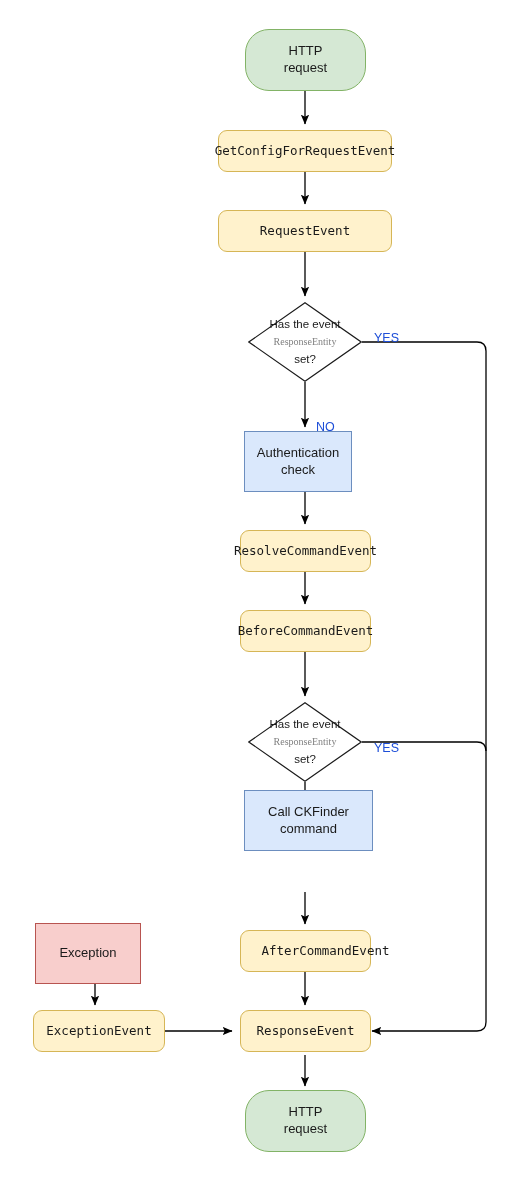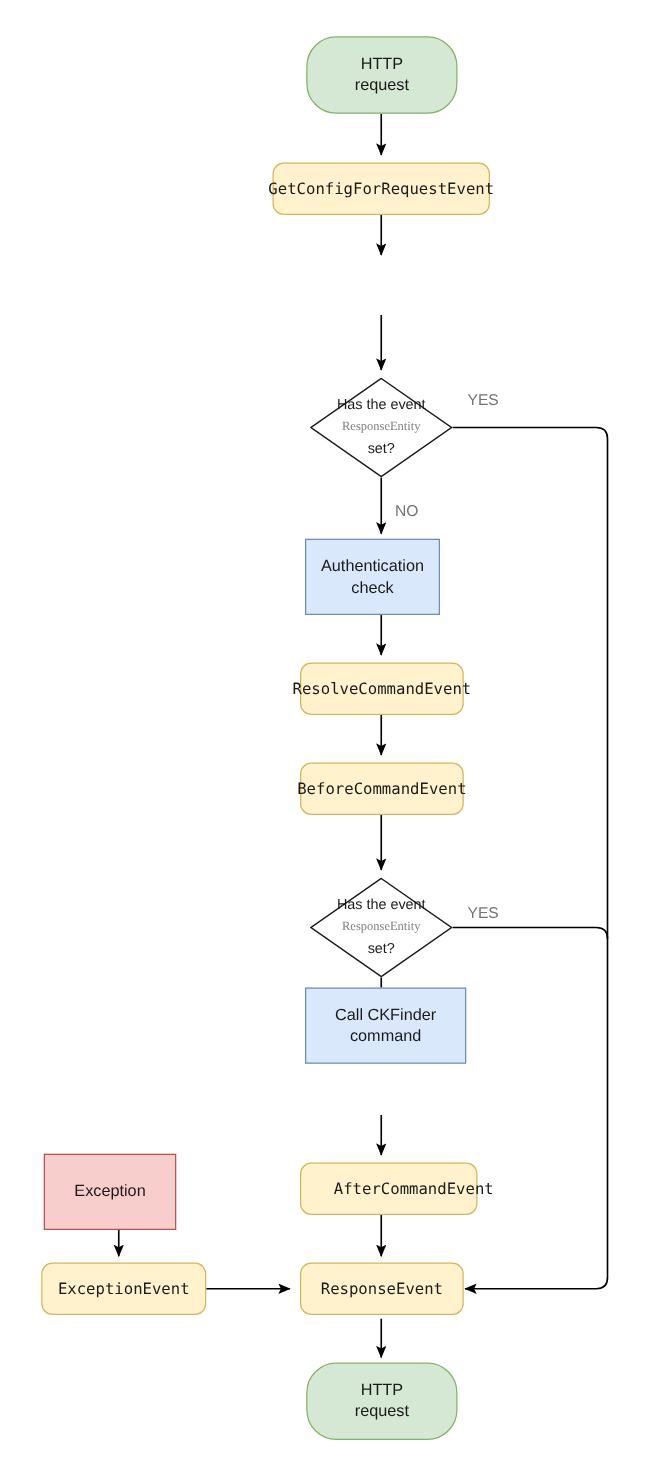--- a/index.html
+++ b/index.html
@@ -85,23 +85,24 @@
     line-height: 1.5;
   }
   .decision-text .mono {
     font-family: Liberation Serif, serif;
     font-size: 10px;
     color: #808080;
   }
   .edge-label {
     position: absolute;
     font-size: 12.5px;
-    color: #737373;
+    color: #1d4ed8;
     white-space: nowrap;
     font-family: "Liberation Sans", sans-serif;
+    margin-top: 18px;
   }
 </style>
 </head>
 <body>
 
 <div id="flow-root">
 
   <svg id="edges" viewBox="0 0 524 1181">
     <defs>
       <marker id="arrow" markerWidth="9" markerHeight="9" refX="7.2" refY="3.2" orient="auto" markerUnits="strokeWidth">
@@ -144,20 +145,23 @@
     <span>
       <span>HTTP</span><br>
       <span>request</span>
     </span>
   </div>
 
   <div class="node node-event" style="left:218px; top:130px; width:174px; height:42px;align-items:center;">
     <span>GetConfigForRequestEvent</span>
   </div>
 
+  <div class="node node-event" style="left:218px; top:210px; width:174px; height:42px;">
+    <span>RequestEvent</span>
+  </div>
 
   <div class="node node-decision" style="left:248px; top:302px; width:114px; height:80px;">
     <svg class="diamond-shape" viewBox="0 0 114 80" preserveAspectRatio="none">
       <polygon points="57,0.8 113.2,40 57,79.2 0.8,40" fill="#ffffff" stroke="#1a1a1a" stroke-width="1.2"></polygon>
     </svg>
     <span class="decision-text">
       <span>Has the event</span><br>
       <span class="mono">ResponseEntity</span><br>
       <span>set?</span>
     </span>
@@ -195,21 +199,21 @@
   <div class="edge-label" style="left:374px; top:723px;">YES</div>
   <div class="edge-label" style="left:316px; top:802px;">NO</div>
 
   <div class="node node-process" style="left:244px; top:790px; width:129px; height:61px;">
     <span>
       <span>Call CKFinder</span><br>
       <span>command</span>
     </span>
   </div>
 
-  <div class="node node-event" style="left:240px; top:930px; width:142px; height:42px;padding-left:40px;">
+  <div class="node node-event" style="left:240px; top:930px; width:131px; height:42px;padding-left:40px;">
     <span>AfterCommandEvent</span>
   </div>
 
   <div class="node node-error" style="left:35px; top:923px; width:106px; height:61px;">
     <span>Exception</span>
   </div>
 
   <div class="node node-event" style="left:33px; top:1010px; width:132px; height:42px;">
     <span>ExceptionEvent</span>
   </div>

